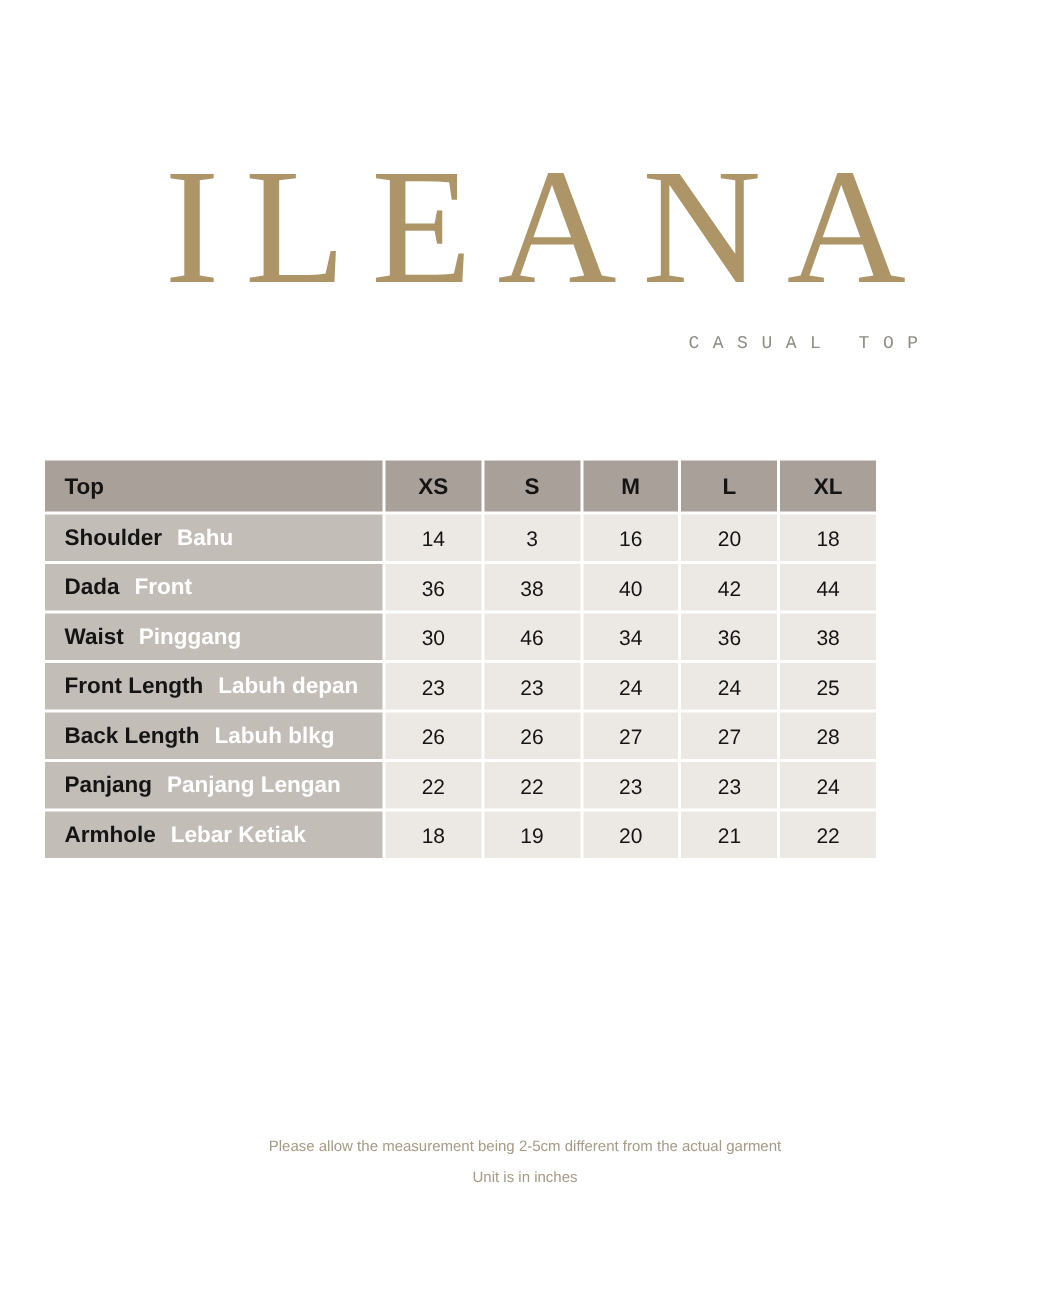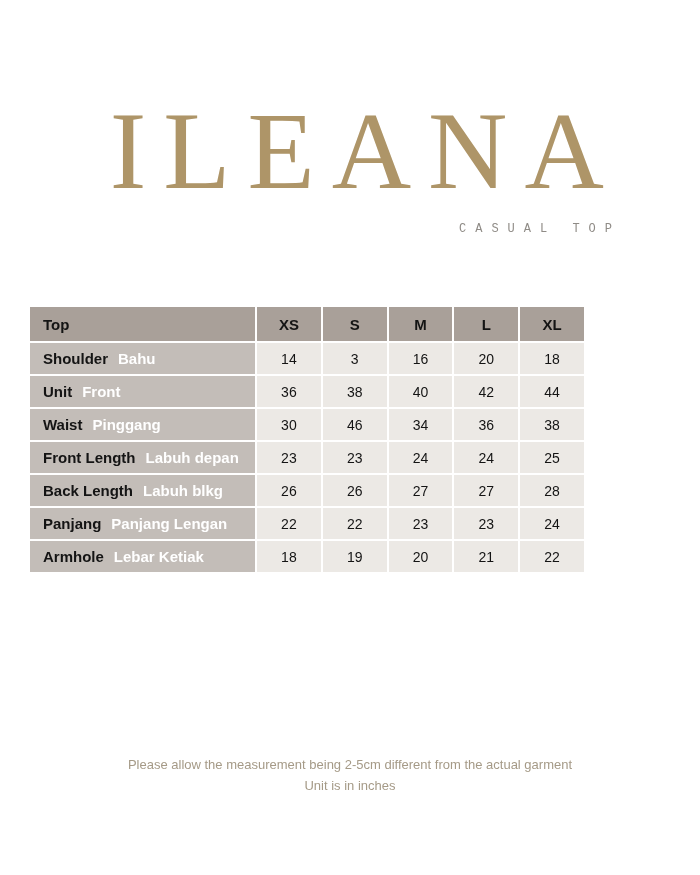--- a/index.html
+++ b/index.html
@@ -96,21 +96,21 @@
   }
 
   
   .footer-note {
     position: absolute;
     top: 754px;
     left: 0;
     width: 700px;
     text-align: center;
     color: #a59a87;
-    font-size: 13px;
+    font-size: 10px;
     line-height: 21px;
   }
   .footer-note p {
     margin: 0;
   }
 </style>
 </head>
 <body>
 
 <div class="page">
@@ -130,21 +130,21 @@
       <div class="cell label">
         <span class="label-main">Shoulder</span>
         <span class="label-my">Bahu</span>
       </div>
       <div class="cell value">14</div>
       <div class="cell value">3</div>
       <div class="cell value">16</div>
       <div class="cell value">20</div>
       <div class="cell value">18</div>
       <div class="cell label">
-        <span class="label-main">Unit</span>
+        <span class="label-main">Dada</span>
         <span class="label-my">Front</span>
       </div>
       <div class="cell value">36</div>
       <div class="cell value">38</div>
       <div class="cell value">40</div>
       <div class="cell value">42</div>
       <div class="cell value">44</div>
       <div class="cell label">
         <span class="label-main">Waist</span>
         <span class="label-my">Pinggang</span>

